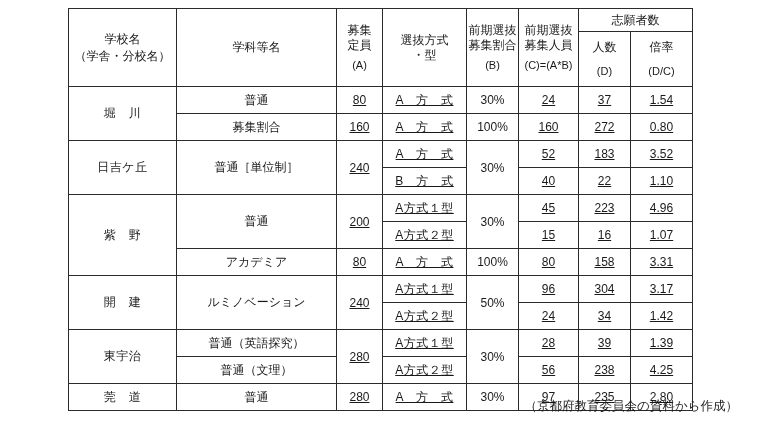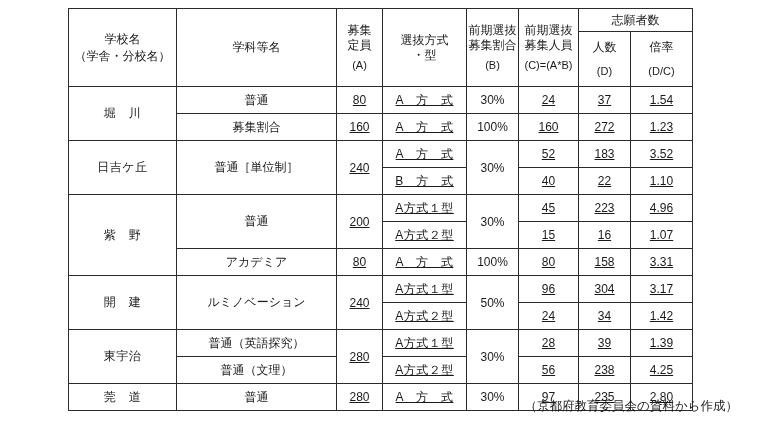--- a/index.html
+++ b/index.html
@@ -183,21 +183,21 @@
           <td class="body num">37</td>
           <td class="body num">1.54</td>
         </tr>
         <tr>
           <td class="body dept">募集割合</td>
           <td class="body num">160</td>
           <td class="body method">A　方　式</td>
           <td class="body center">100%</td>
           <td class="body num">160</td>
           <td class="body num">272</td>
-          <td class="body num">1.23</td>
+          <td class="body num">0.80</td>
         </tr>
         <tr>
           <td class="body school" rowspan="2">日吉ケ丘</td>
           <td class="body dept" rowspan="2">普通［単位制］</td>
           <td class="body num" rowspan="2">240</td>
           <td class="body method">A　方　式</td>
           <td class="body center" rowspan="2">30%</td>
           <td class="body num">52</td>
           <td class="body num">183</td>
           <td class="body num">3.52</td>

